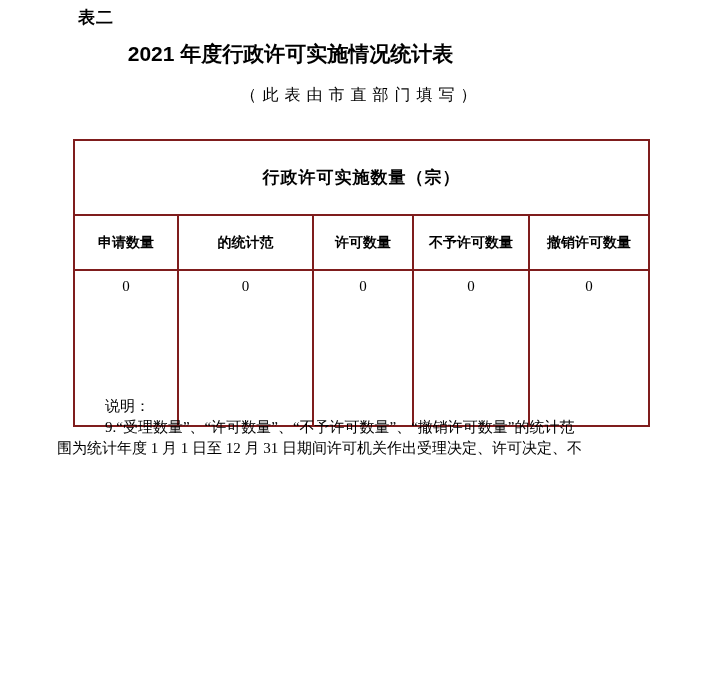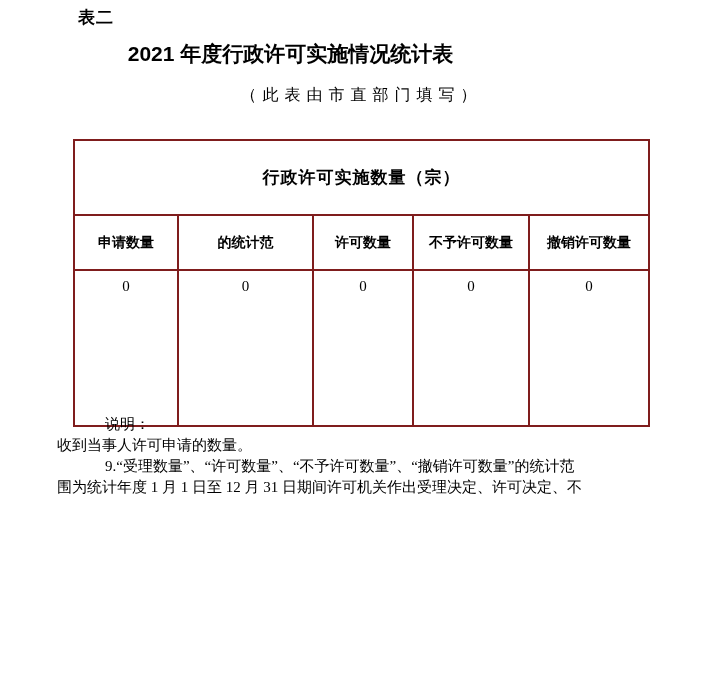--- a/index.html
+++ b/index.html
@@ -74,21 +74,21 @@
   .stats-table .value-cell {
     height: 139px;
     font-size: 15px;
     vertical-align: top;
     padding-top: 7px;
     font-weight: normal;
   }
   .notes {
     position: absolute;
     left: 57px;
-    top: 414px;
+    top: 396px;
     width: 594px;
     font-size: 15px;
     line-height: 21px;
   }
   .notes .line {
     white-space: nowrap;
   }
   .notes .indent {
     text-indent: 48px;
   }
@@ -126,16 +126,15 @@
       <td class="value-cell">0</td>
       <td class="value-cell">0</td>
       <td class="value-cell">0</td>
       <td class="value-cell">0</td>
     </tr>
   </tbody>
 </table>
 
 <div class="notes">
   <div class="line indent">说明：</div>
-  <div class="line">收到当事人许可申请的数量。</div>
   <div class="line indent">9.“受理数量”、“许可数量”、“不予许可数量”、“撤销许可数量”的统计范</div>
   <div class="line">围为统计年度 1 月 1 日至 12 月 31 日期间许可机关作出受理决定、许可决定、不</div>
 </div>
 
 </body></html>

